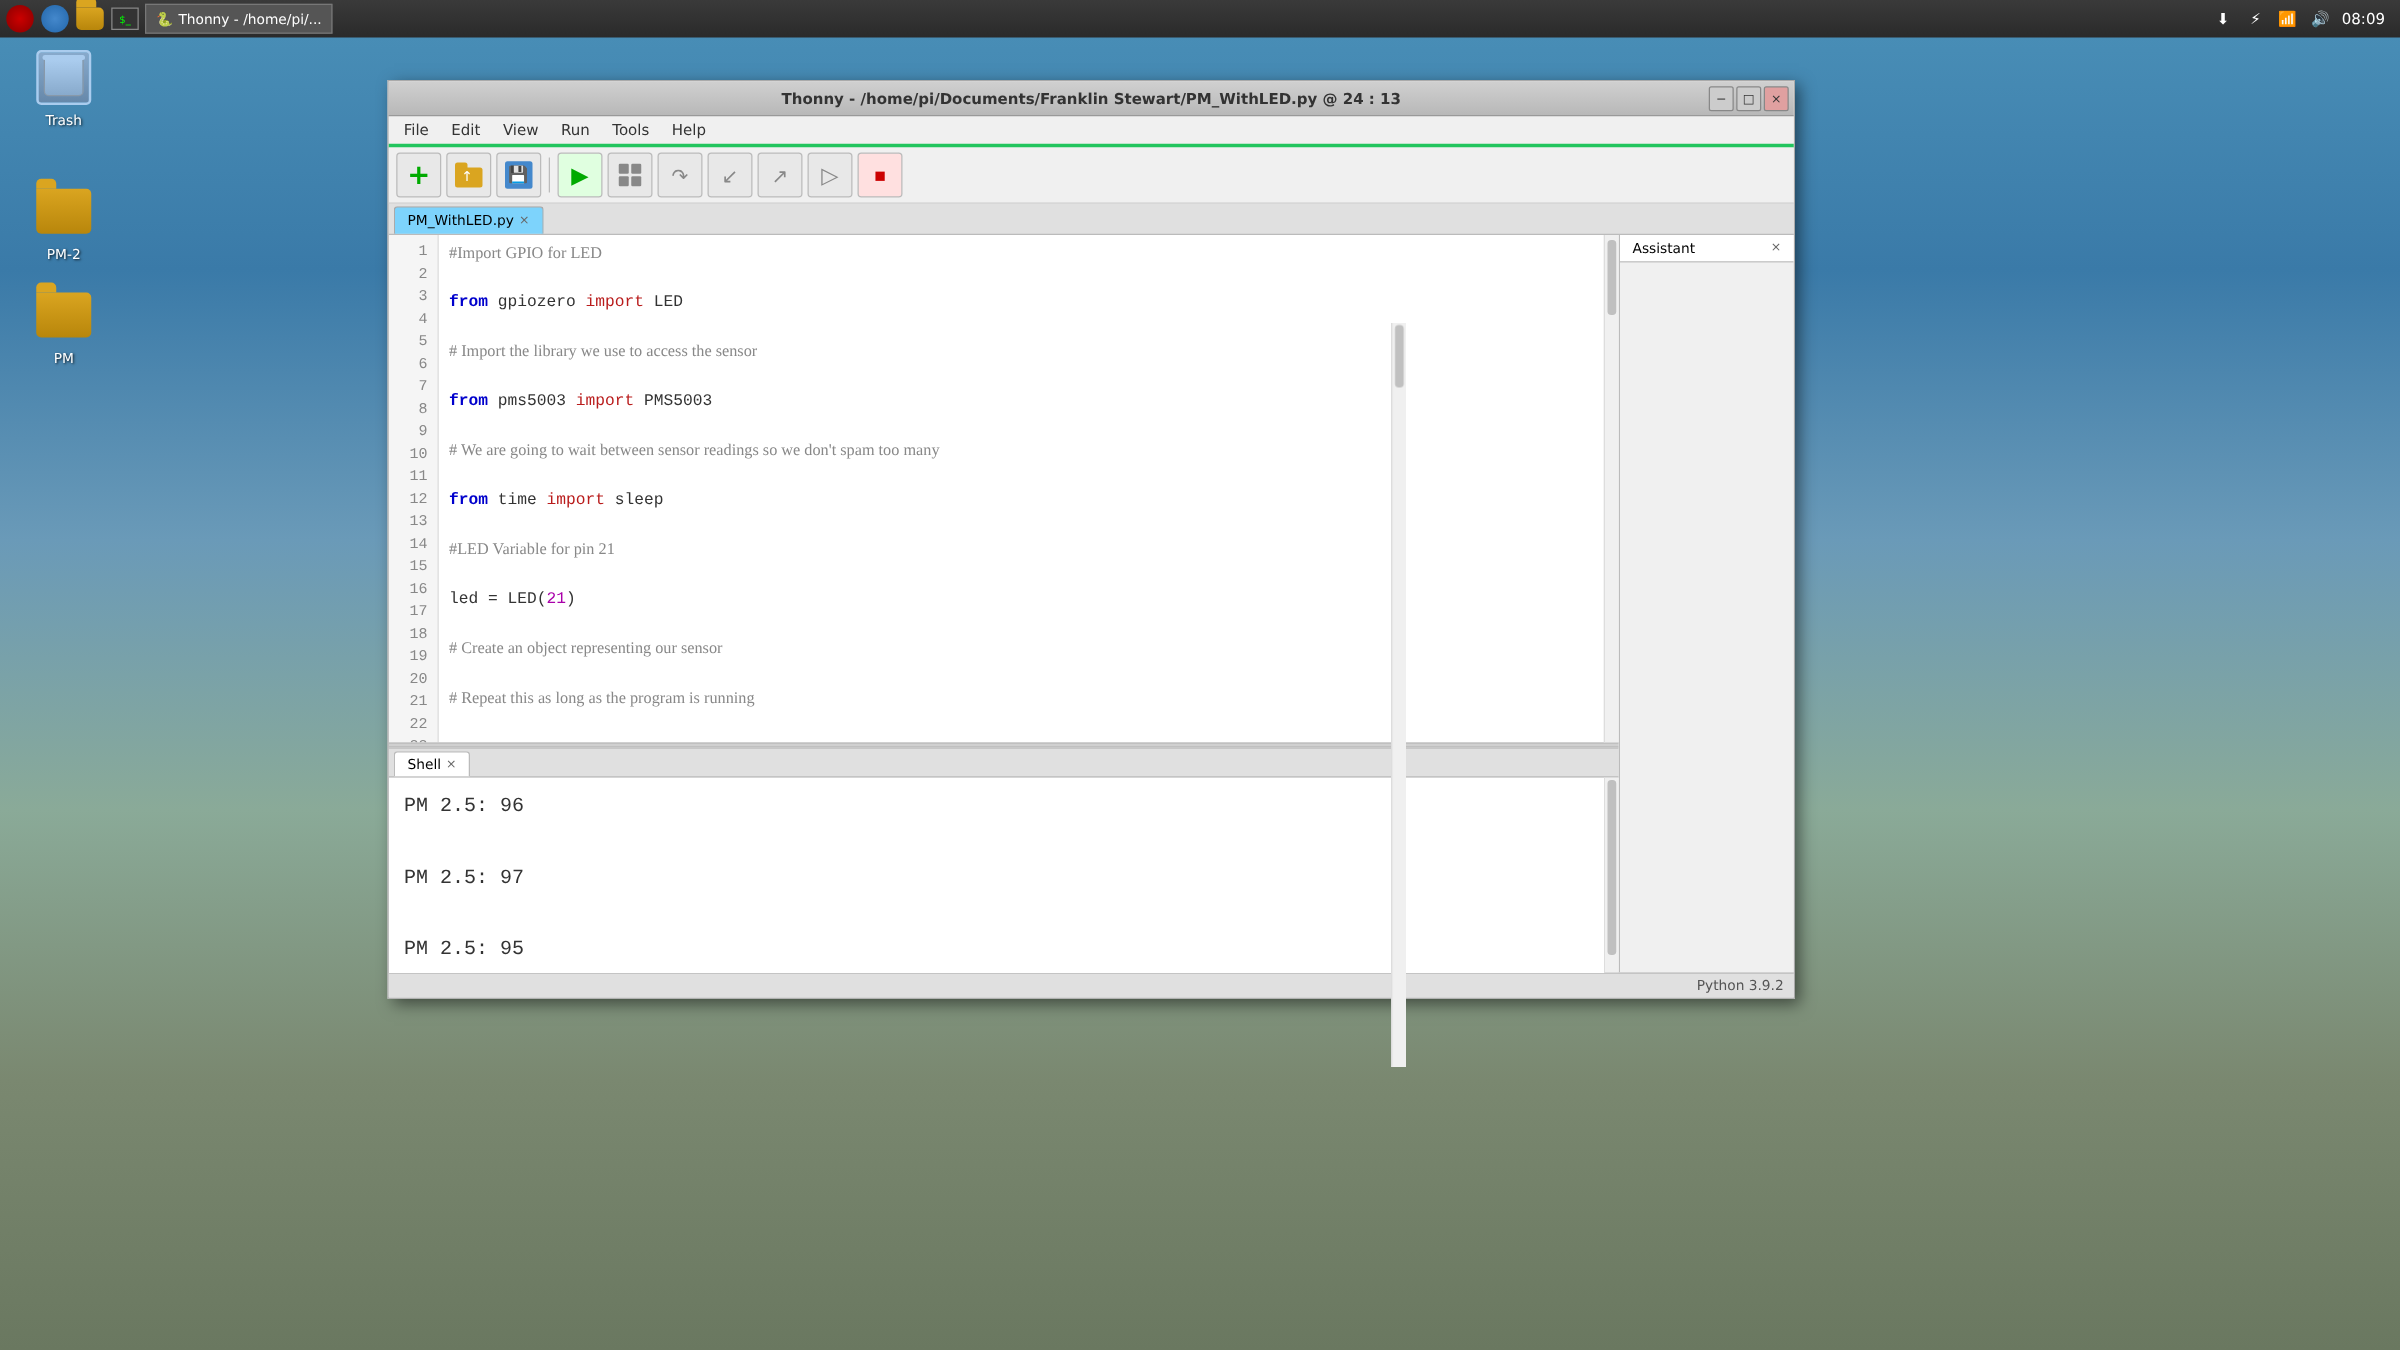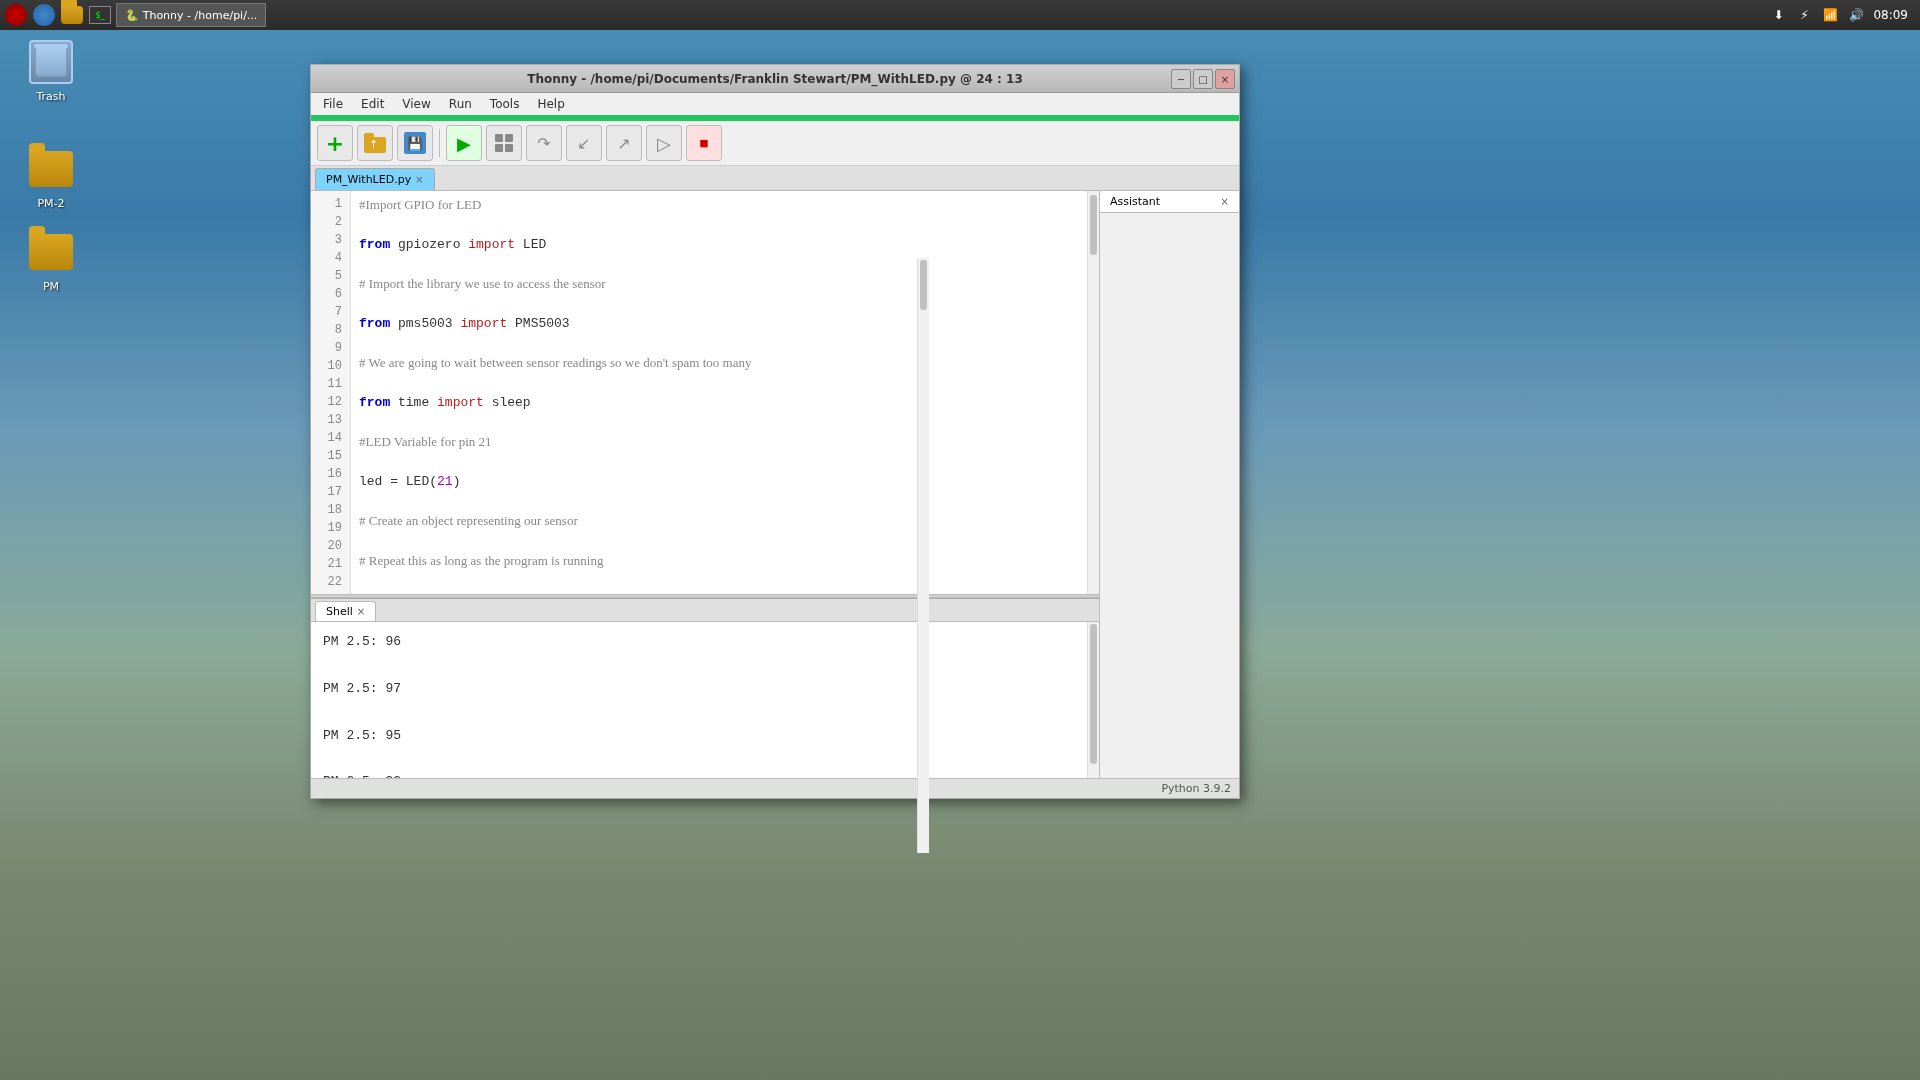--- a/index.html
+++ b/index.html
@@ -182,21 +182,21 @@
       height: 8px;
       background: #daa520;
       border-radius: 4px 4px 0 0;
     }
 
     
     .thonny-window {
       position: absolute;
       top: 64px;
       left: 310px;
-      width: 930px;
+      width: 1126px;
       height: 735px;
       background: #f0f0f0;
       border: 1px solid #aaa;
       box-shadow: 4px 4px 12px rgba(0,0,0,0.5);
       display: flex;
       flex-direction: column;
     }
 
     .window-titlebar {
       background: linear-gradient(180deg, #d0d0d0 0%, #b8b8b8 100%);
@@ -239,21 +239,21 @@
 
     .win-ctrl-close {
       background: #e0a0a0;
     }
 
     
     .menubar {
       display: flex;
       align-items: center;
       background: #f0f0f0;
-      border-bottom: 6px solid #22c55e;
+      border-bottom: 3px solid #22c55e;
       padding: 2px 4px;
       gap: 2px;
     }
 
     .menu-item {
       padding: 2px 8px;
       font-size: 12px;
       cursor: pointer;
       border-radius: 2px;
       color: #333;
@@ -458,21 +458,21 @@
     }
 
     .shell-tab.active {
       background: #ffffff;
     }
 
     .shell-content {
       flex: 1;
       padding: 8px 12px;
       font-family: 'Courier New', Courier, monospace;
-      font-size: 13px;
+      font-size: 16px;
       overflow-y: auto;
       background: #fff;
     }
 
     .shell-line {
       display: block;
       line-height: 1.8;
       color: #333;
     }
 

